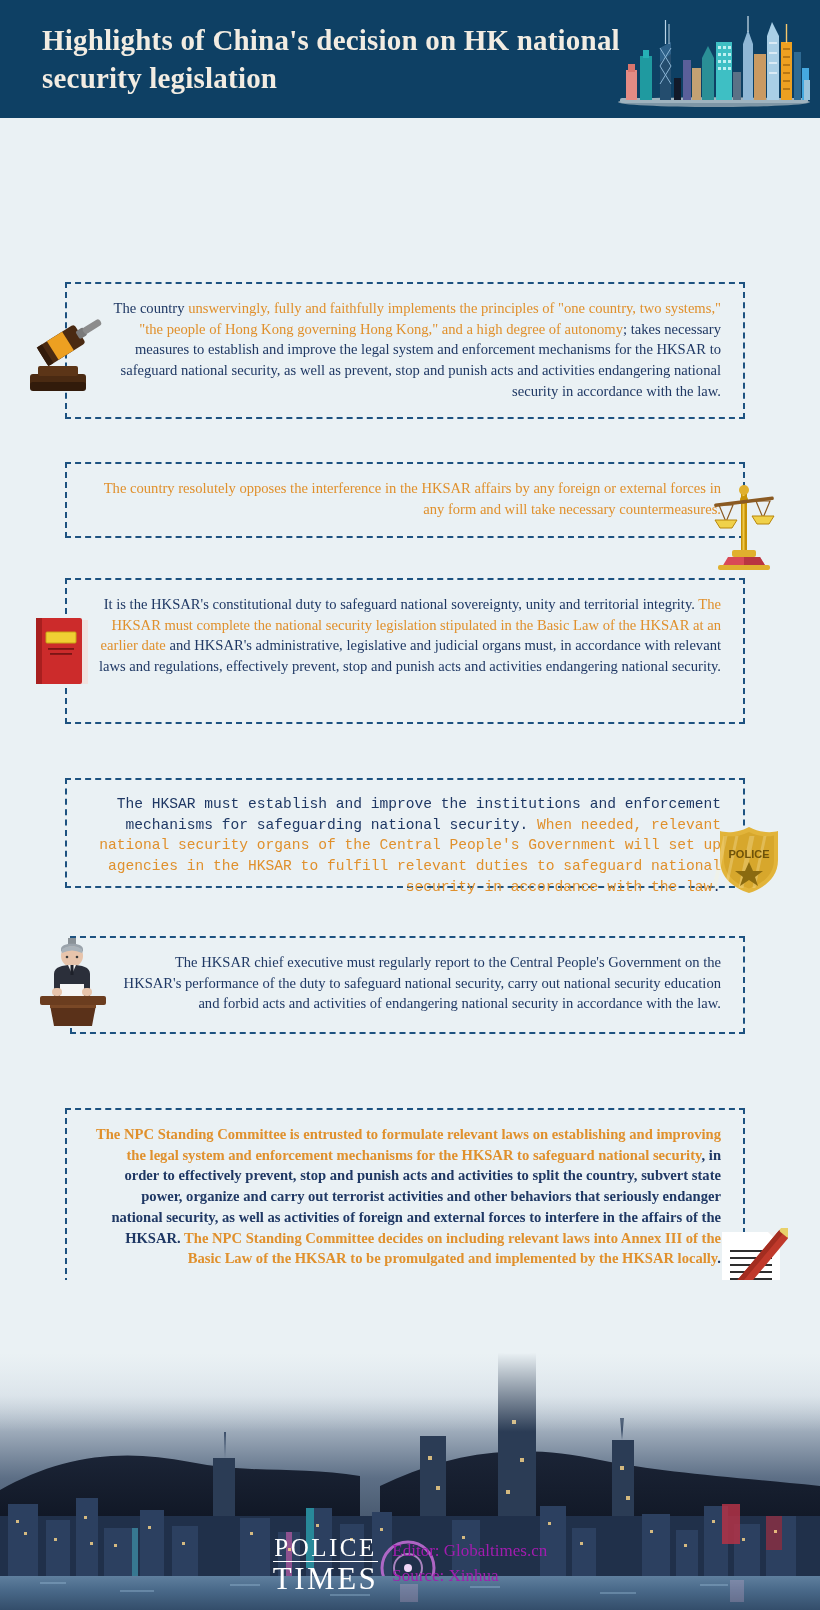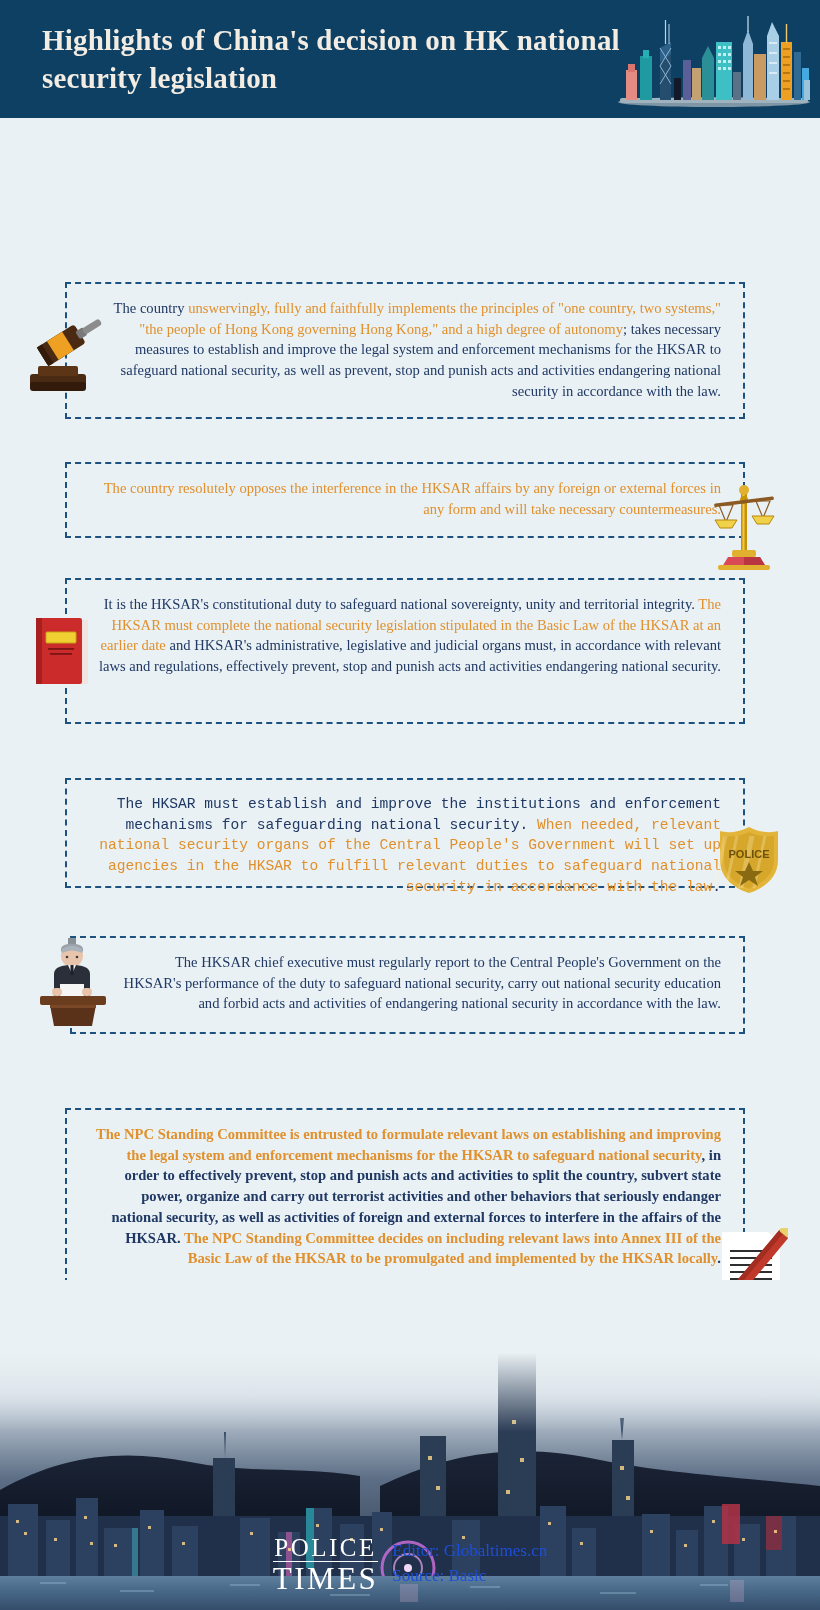--- a/index.html
+++ b/index.html
@@ -66,21 +66,21 @@
     z-index: 6;
     display: flex; align-items: center; justify-content: center;
   }
   .gt-logo {
     color: #ffffff; text-align: center; line-height: 1.0;
     font-family: "Liberation Serif", serif;
     margin-right: 14px;
   }
   .gt-logo .l1 { font-size: 25px; letter-spacing: 2.5px; display:block; border-bottom: 1.5px solid #fff; padding-bottom: 1px;}
   .gt-logo .l2 { font-size: 31px; letter-spacing: 2.5px; display:block; padding-top: 1px;}
-  .credits { color: #1d4ed8; font-size: 17px; line-height: 1.45; }
+  .credits { color: #a21caf; font-size: 17px; line-height: 1.45; }
 </style>
 </head>
 <body>
 
 <div class="header">
   <div class="header-title">Highlights of China's decision on HK national security legislation</div>
 
   <svg class="skyline-art" viewBox="0 0 200 96">
 
     <ellipse cx="100" cy="90" rx="96" ry="5" fill="#7e96a6"></ellipse>
@@ -419,15 +419,15 @@
   <div class="photo-fade"></div>
 </div>
 
 <div class="footer-bar">
   <div class="gt-logo">
     <span class="l1">POLICE</span>
     <span class="l2">TIMES</span>
   </div>
   <div class="credits">
     <div>Editor: Globaltimes.cn</div>
-    <div>Source: Basic</div>
+    <div>Source: Xinhua</div>
   </div>
 </div>
 
 </body></html>

